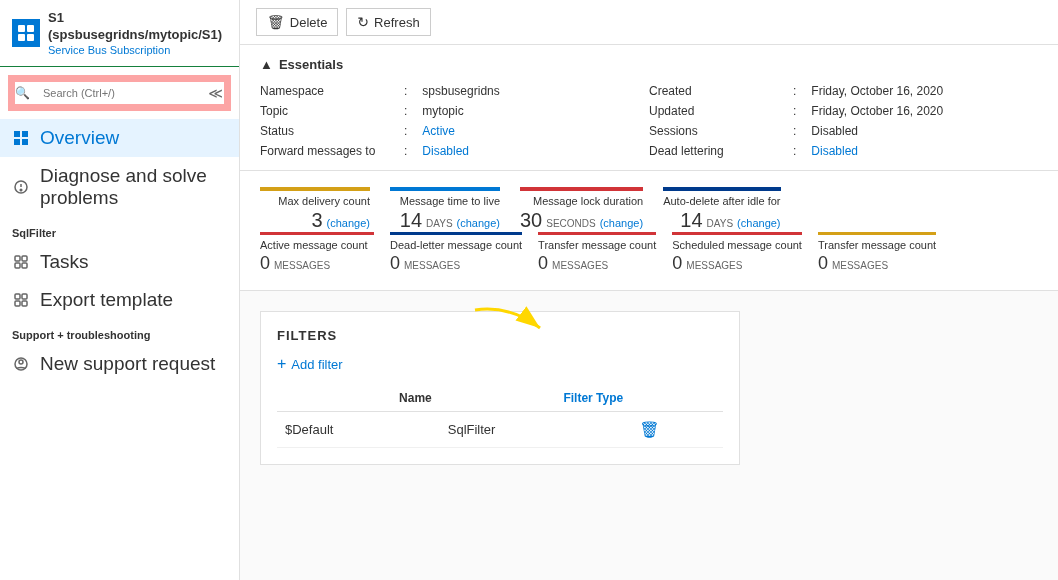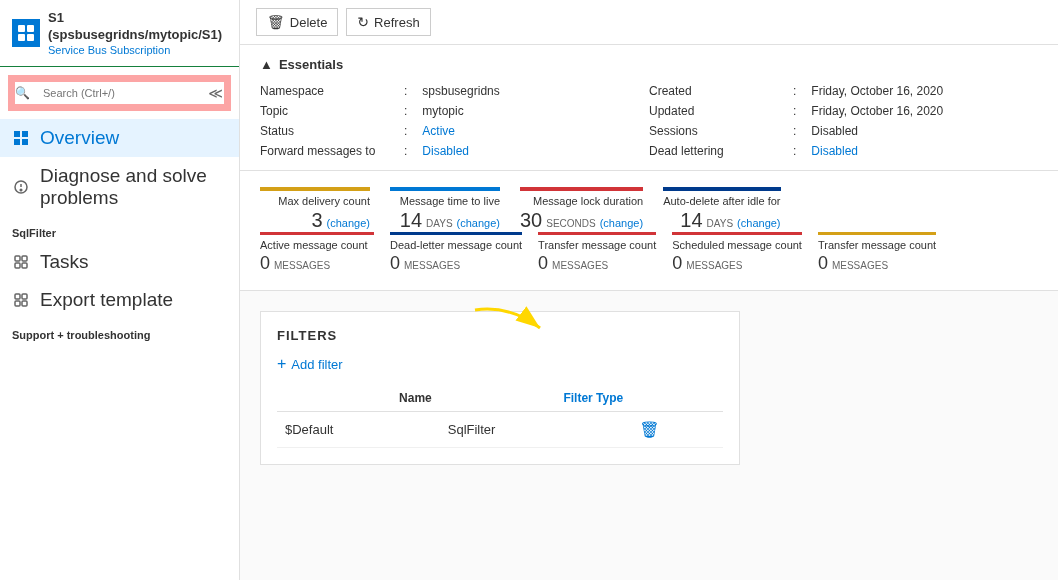--- a/index.html
+++ b/index.html
@@ -145,20 +145,30 @@
           <rect x="9" y="2" width="5" height="5" rx="1"></rect>
           <rect x="2" y="9" width="5" height="5" rx="1"></rect>
           <rect x="9" y="9" width="5" height="5" rx="1"></rect>
         </svg>
     </span>
     <span>Export template</span>
   </div>
 
   <div class="section-label">Support + troubleshooting</div>
 
+  <div class="nav-item">
+    <span class="nav-icon">
+      <svg width="16" height="16" viewBox="0 0 16 16" fill="none" stroke="#666" stroke-width="1.5">
+          <circle cx="8" cy="8" r="6"></circle>
+          <circle cx="8" cy="6" r="2"></circle>
+          <path d="M4 13c0-2 8-2 8 0"></path>
+        </svg>
+    </span>
+    <span>New support request</span>
+  </div>
 </div>
 
 <div class="main-wrapper">
 
   <svg style="position:absolute; left:230px; top:300px; width:80px; height:50px; pointer-events:none; z-index:10;" viewBox="0 0 80 50">
     <defs>
       <marker id="arrowhead" markerWidth="8" markerHeight="6" refX="8" refY="3" orient="auto">
         <polygon points="0 0, 8 3, 0 6" fill="#FFD700"></polygon>
       </marker>
     </defs>

